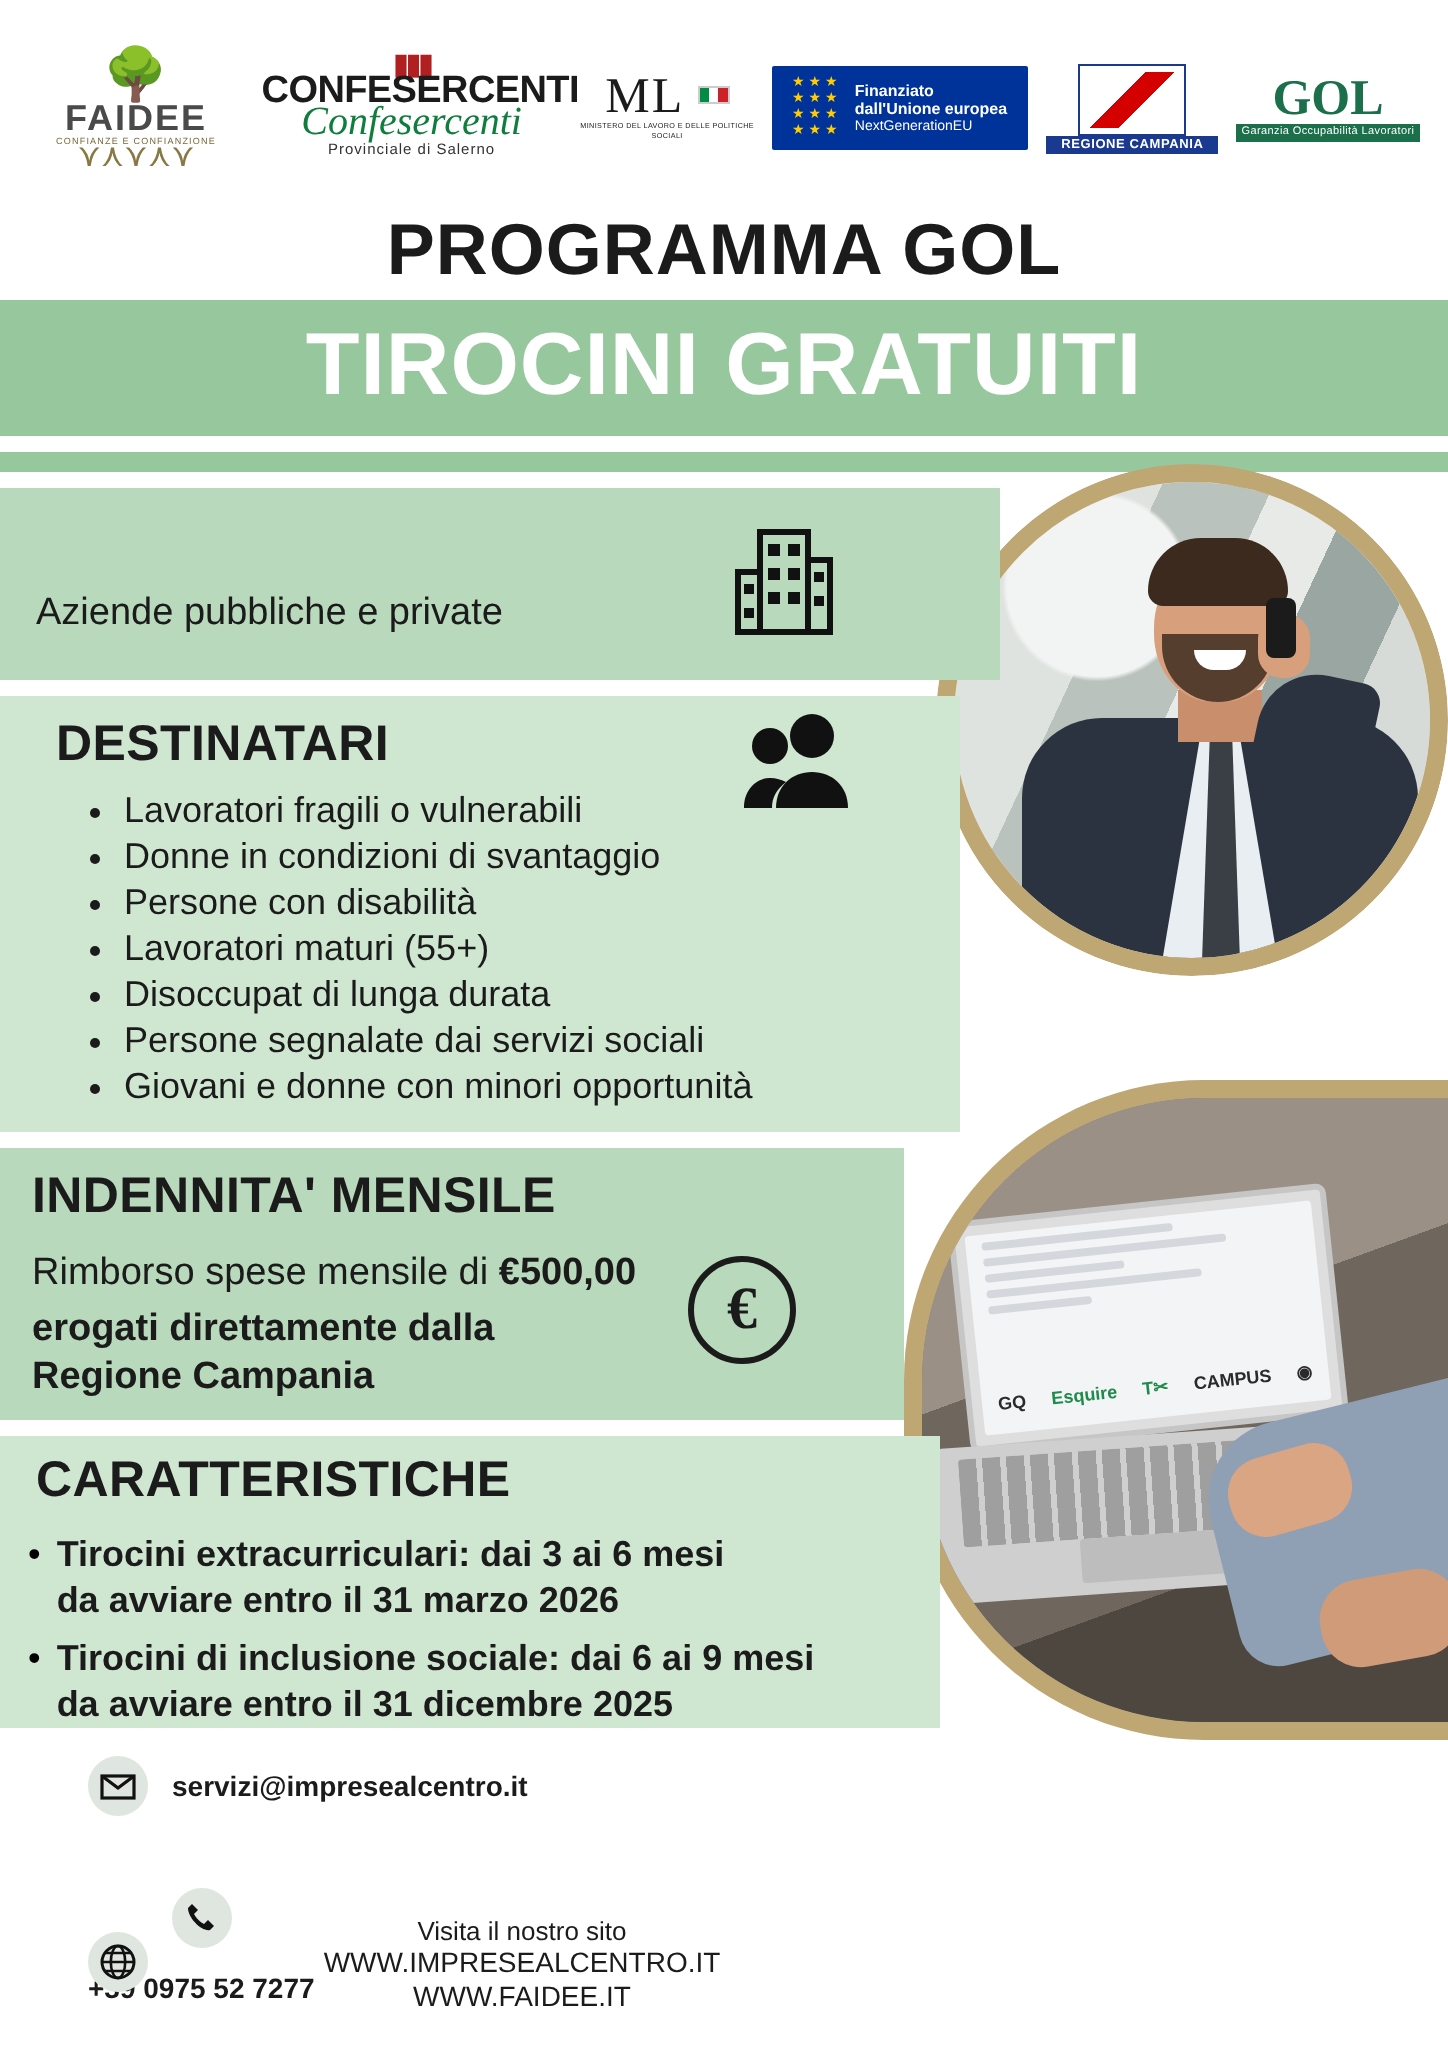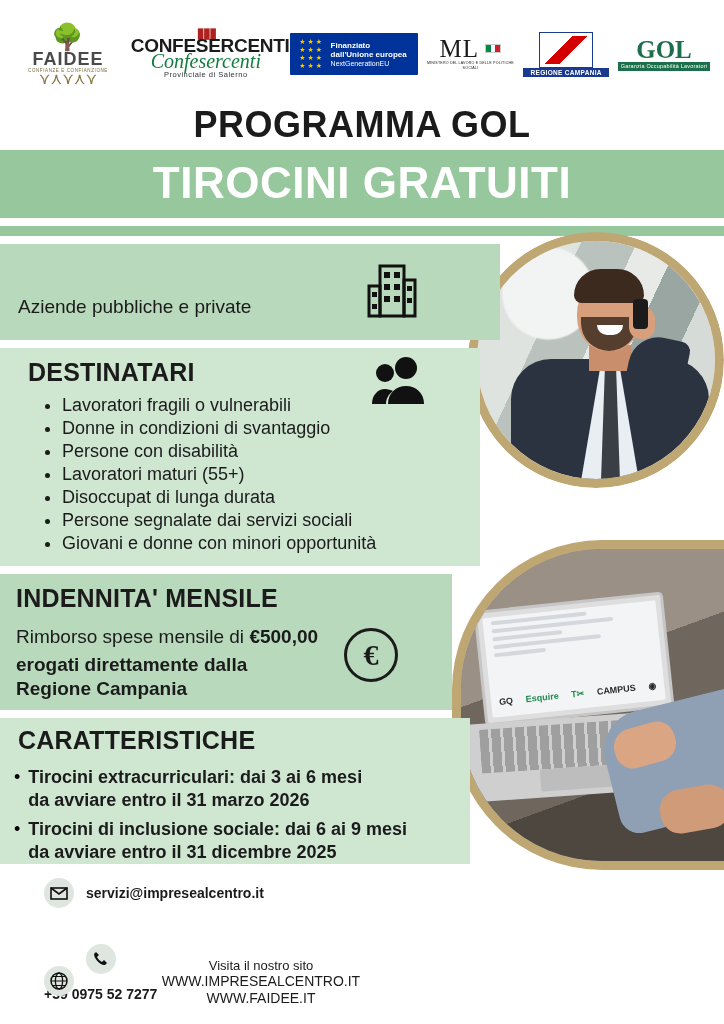--- a/index.html
+++ b/index.html
@@ -305,35 +305,35 @@
     <div class="roots">⋎⋏⋎⋏⋎</div>
   </div>
 
   <div class="logo logo-conf">
     <div class="bars">▮▮▮</div>
     <div class="c1">CONFESERCENTI</div>
     <div class="c2">Confesercenti</div>
     <div class="c3">Provinciale di Salerno</div>
   </div>
 
+  <div class="logo logo-min">
+    <div class="ml">
+      <span>ML</span>
+      <span class="flag"></span>
+    </div>
+    <div class="mtxt">MINISTERO DEL LAVORO E DELLE POLITICHE SOCIALI</div>
+  </div>
+
   <div class="logo logo-eu">
     <div class="stars">★ ★ ★ ★ ★ ★ ★ ★ ★ ★ ★ ★</div>
     <div class="eutext">
       <div class="l1">Finanziato</div>
       <div class="l2">dall'Unione europea</div>
       <div class="l3">NextGenerationEU</div>
     </div>
-  </div>
-
-  <div class="logo logo-min">
-    <div class="ml">
-      <span>ML</span>
-      <span class="flag"></span>
-    </div>
-    <div class="mtxt">MINISTERO DEL LAVORO E DELLE POLITICHE SOCIALI</div>
   </div>
 
   <div class="logo logo-reg">
     <div class="shield"></div>
     <div class="rname">REGIONE CAMPANIA</div>
   </div>
 
   <div class="logo logo-gol">
     <div class="g"><span>GOL</span></div>
     <div class="gbar">Garanzia Occupabilità Lavoratori</div>

